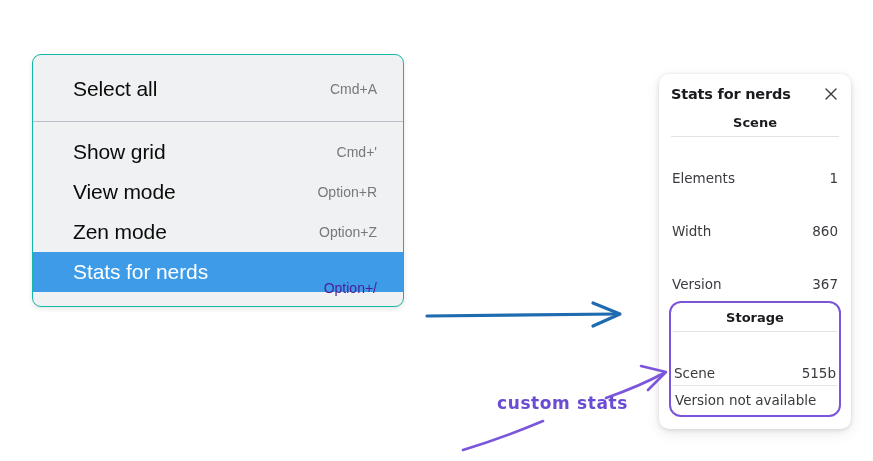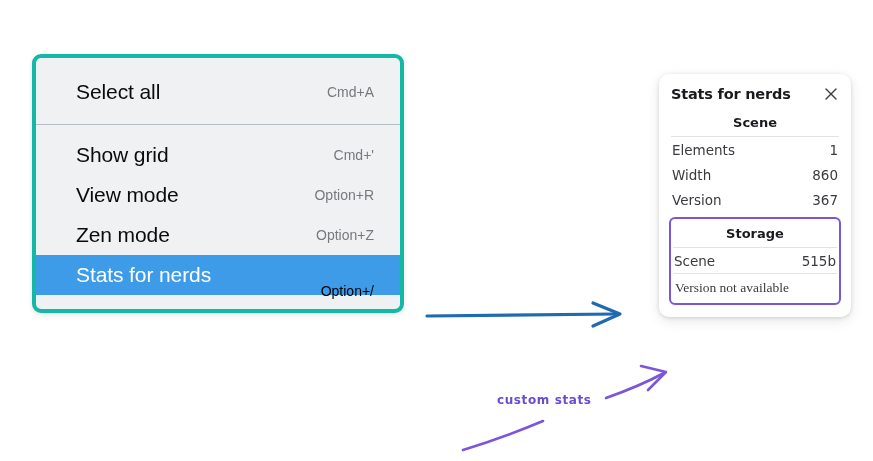--- a/index.html
+++ b/index.html
@@ -16,21 +16,21 @@
     -webkit-font-smoothing: antialiased;
   }
 
   
   #context-menu {
     position: absolute;
     left: 32px;
     top: 54px;
     width: 372px;
     background: #f0f1f2;
-    border: 4px solid #14b8a6;
+    border: 1px solid #14b8a6;
     border-radius: 9px;
     box-shadow: 0 2px 5px rgba(0,0,0,0.10);
     overflow: hidden;
     box-sizing: border-box;
   }
   .menu-section { padding: 6px 0; }
   .menu-section.first { padding: 14px 0 12px 0; }
   .menu-section.second { padding: 10px 0 14px 0; }
   .menu-sep {
     height: 1px;
@@ -54,21 +54,21 @@
   }
   .menu-item .shortcut {
     font-size: 14px;
     color: #76797d;
     white-space: nowrap;
   }
   .menu-item.selected {
     background: #3d9be8;
   }
   .menu-item.selected .label { color: #ffffff; }
-  .menu-item.selected .shortcut { color: #000000; margin-top: 32px; }
+  .menu-item.selected .shortcut { color: #4c1d95; margin-top: 32px; }
 
   
   #stats-panel {
     position: absolute;
     left: 659px;
     top: 74px;
     width: 192px;
     background: #ffffff;
     border-radius: 10px;
     box-shadow: 0 1px 4px rgba(0,0,0,0.13), 0 4px 14px rgba(0,0,0,0.09);
@@ -108,50 +108,50 @@
     background: #e3e3e6;
     margin: 0 2px;
   }
   .stat-row {
     display: flex;
     align-items: baseline;
     justify-content: space-between;
     font-size: 13.5px;
     color: #3a3a3f;
     padding: 5px 3px 4px 3px;
+    margin-top: 28px;
   }
   .stat-row .k { white-space: nowrap; }
   .stat-row .v { white-space: nowrap; }
   .full-row {
     font-size: 13.5px;
     color: #3a3a3f;
     padding: 6px 4px 4px 4px;
     white-space: nowrap;
-    font-family: Liberation Serif, serif;
   }
   #custom-stats-box {
     border: 2px solid #7b55da;
-    border-radius: 6px;
+    border-radius: 12px;
     margin-top: 5px;
     padding-bottom: 3px;
   }
 
   
   #annotations {
     position: absolute;
     left: 0; top: 0;
     width: 873px; height: 461px;
     pointer-events: none;
   }
   .handwriting {
     position: absolute;
     left: 497px;
     top: 393px;
     font-family: "DejaVu Sans", sans-serif;
-    font-size: 12px;
+    font-size: 17px;
     font-weight: bold;
     color: #6a4bd4;
     letter-spacing: 0.6px;
     white-space: nowrap;
   }
 </style>
 </head>
 <body>
 
 <div id="context-menu">

